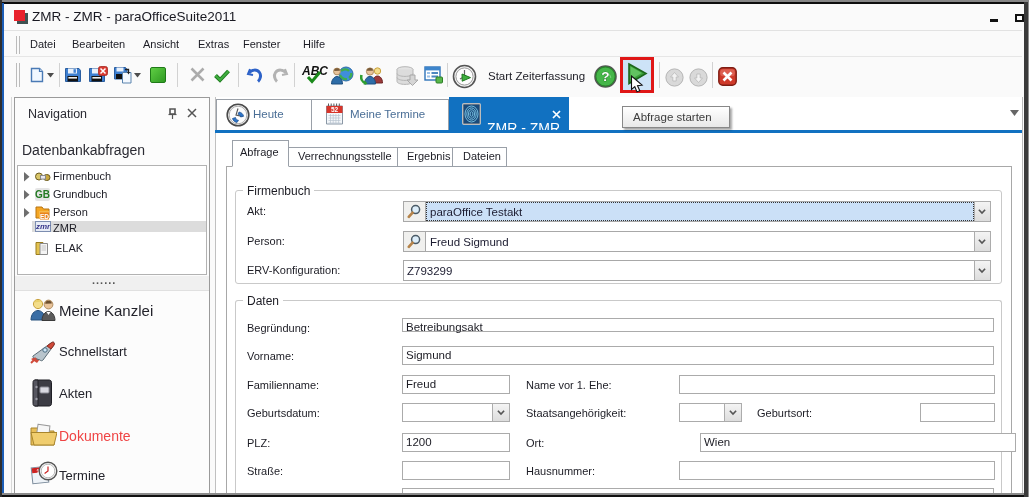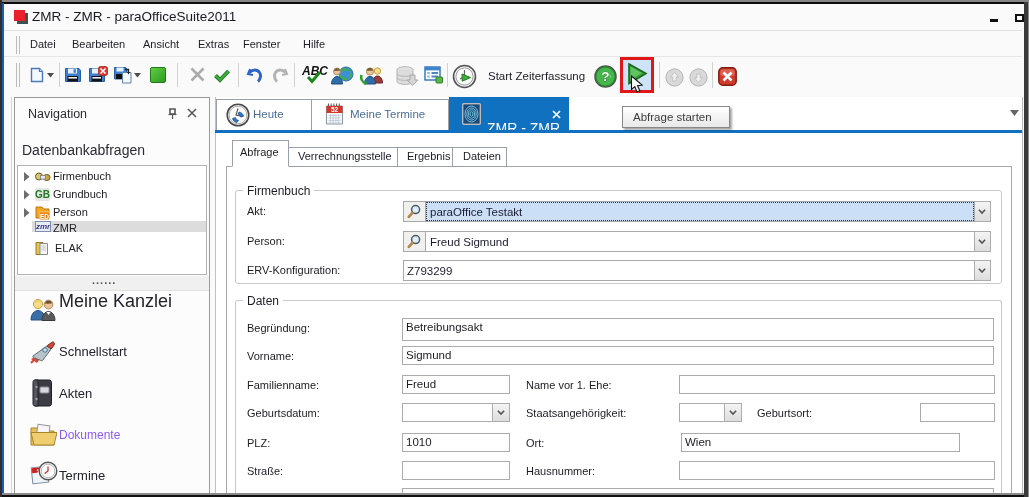--- a/index.html
+++ b/index.html
@@ -243,21 +243,21 @@
 
 <svg class="abs" style="left:29px;top:297px" width="28" height="26" viewBox="0 0 28 26">
     <circle cx="9" cy="7" r="4.6" fill="#f3dd8a" stroke="#c9a23f"></circle>
     <path d="M5.5 4.5c1.5-2 5.5-2 7 0l-7 1z" fill="#e8cf6a"></path>
     <path d="M2 23c0-6 3.5-9.5 7-9.5s7 3.5 7 9.5z" fill="#3a6ea5" stroke="#26507d"></path>
     <circle cx="19.5" cy="7.5" r="4.4" fill="#e8c39a" stroke="#b08d5f"></circle>
     <path d="M16.5 5c1.2-1.8 4.8-1.8 6 0l.3 1.5-6.6.2z" fill="#6b4e2e"></path>
     <path d="M13 23.5c0-5.5 3.2-9 6.5-9s6.5 3.5 6.5 9z" fill="#5a5a5a" stroke="#3a3a3a"></path>
     <path d="M17.5 15l2 3 2-3" fill="#fff"></path>
   </svg>
-<div class="abs" style="left:59px;top:291px;font-size:18px;color:#23232b">Meine Kanzlei</div>
+<div class="abs" style="left:59px;top:302px;font-size:15px;color:#23232b">Meine Kanzlei</div>
 
 <svg class="abs" style="left:29px;top:339px" width="28" height="26" viewBox="0 0 28 26">
     <path d="M2 20l6-3 3 3-3 4z" fill="#d04a3a"></path>
     <path d="M4 17L22 4c2-1.5 4-1 3 2L14 21c-.8 1-2 1-3 0l-6-2c-1.2-.4-1.4-1.3-1-2z" fill="#b8c4cc" stroke="#5a6b75"></path>
     <path d="M22 4c2-1.5 4-1 3 2l-3 4-4-3z" fill="#d04a3a" stroke="#8f2e22"></path>
     <circle cx="16" cy="11" r="2.2" fill="#cfe6f5" stroke="#4a6b80"></circle>
     <path d="M2 24l5-5" stroke="#d04a3a" stroke-width="2"></path>
   </svg>
 <div class="abs" style="left:59px;top:344px;font-size:13px;color:#23232b">Schnellstart</div>
 
@@ -268,21 +268,21 @@
     <circle cx="5.5" cy="8" r="1.2" fill="#9a9aa4"></circle>
     <circle cx="5.5" cy="20" r="1.2" fill="#9a9aa4"></circle>
   </svg>
 <div class="abs" style="left:59px;top:386px;font-size:13px;color:#23232b">Akten</div>
 
 <svg class="abs" style="left:29px;top:422px" width="28" height="26" viewBox="0 0 28 26">
     <path d="M2 6h9l2 3h12v14H2z" fill="#e8bf5a" stroke="#a8852c"></path>
     <path d="M8 3h12l.5 14H8z" fill="#f6f6f6" stroke="#999" transform="rotate(8 14 10)"></path>
     <path d="M2 10.5L5 23h20l3-12.5z" fill="#f0cd6e" stroke="#a8852c"></path>
   </svg>
-<div class="abs" style="left:59px;top:428px;font-size:12px;color:#8b5cf6">Dokumente</div>
+<div class="abs" style="left:59px;top:428px;font-size:14px;color:#ef4444">Dokumente</div>
 
 <svg class="abs" style="left:30px;top:461px" width="28" height="27" viewBox="0 0 28 27">
     <path d="M2 6h16v16H2z" fill="#eef3f8" stroke="#7a8a9a" transform="rotate(-6 10 14)"></path>
     <path d="M2.5 6.5h15v5h-15z" fill="#cc2222" transform="rotate(-6 10 14)"></path>
     <text x="7" y="12" font-size="5.5" font-weight="bold" fill="#fff" transform="rotate(-6 10 14)" font-family="Liberation Sans">12</text>
     <circle cx="18" cy="10" r="8.8" fill="#f8f8f8" stroke="#555" stroke-width="1.4"></circle>
     <circle cx="18" cy="10" r="6.8" fill="#fff" stroke="#aaa" stroke-width="0.8"></circle>
     <path d="M18 5.5V10l-3.4 2.6" fill="none" stroke="#c22" stroke-width="1.2"></path>
   </svg>
 <div class="abs" style="left:59px;top:468px;font-size:13px;color:#23232b">Termine</div>
@@ -376,21 +376,21 @@
 <div class="abs" style="left:403px;top:260px;width:588px;height:21px;border:1px solid #a8a8a8;background:#fff"></div>
 <div class="abs" style="left:407px;top:265px;font-size:11.5px;color:#1c1c30">Z793299</div>
 <div class="combtn" style="left:974px;top:260px;width:17px;height:21px"></div>
 <svg class="chev" style="left:978px;top:267px" width="9" height="7" viewBox="0 0 9 7">
     <path d="M1 1l3.5 3.8L8 1" fill="none" stroke="#555" stroke-width="1.8"></path>
   </svg>
 
 <div class="abs" style="left:235px;top:300px;width:767px;height:197px;border:1px solid #c9c9c9;border-top-left-radius:3px;border-top-right-radius:3px;border-bottom:none"></div>
 <div class="abs" style="left:243px;top:294px;background:#fff;padding:0 4px;font-size:12px;color:#1c1c24">Daten</div>
 <div class="lbl" style="left:247px;top:322px">Begründung:</div>
-<div class="fld" style="left:402px;top:318px;width:592px;height:23px">Betreibungsakt</div>
+<div class="fld" style="left:402px;top:318px;width:592px;height:14px">Betreibungsakt</div>
 <div class="lbl" style="left:247px;top:350px">Vorname:</div>
 <div class="fld" style="left:402px;top:346px;width:592px;height:19px">Sigmund</div>
 <div class="lbl" style="left:247px;top:379px">Familienname:</div>
 <div class="fld" style="left:402px;top:375px;width:108px;height:19px">Freud</div>
 <div class="lbl" style="left:526px;top:379px">Name vor 1. Ehe:</div>
 <div class="fld" style="left:679px;top:375px;width:316px;height:19px"></div>
 <div class="lbl" style="left:247px;top:407px">Geburtsdatum:</div>
 <div class="fld" style="left:402px;top:403px;width:108px;height:19px"></div>
 <div class="combtn" style="left:492px;top:403px;width:18px;height:19px"></div>
 <svg class="chev" style="left:497px;top:409px" width="9" height="7" viewBox="0 0 9 7">
@@ -398,23 +398,23 @@
   </svg>
 <div class="lbl" style="left:526px;top:407px">Staatsangehörigkeit:</div>
 <div class="fld" style="left:679px;top:403px;width:63px;height:19px"></div>
 <div class="combtn" style="left:724px;top:403px;width:18px;height:19px"></div>
 <svg class="chev" style="left:729px;top:409px" width="9" height="7" viewBox="0 0 9 7">
     <path d="M1 1l3.5 3.8L8 1" fill="none" stroke="#555" stroke-width="1.8"></path>
   </svg>
 <div class="lbl" style="left:757px;top:407px">Geburtsort:</div>
 <div class="fld" style="left:920px;top:403px;width:75px;height:19px"></div>
 <div class="lbl" style="left:247px;top:437px">PLZ:</div>
-<div class="fld" style="left:402px;top:433px;width:108px;height:19px">1010</div>
+<div class="fld" style="left:402px;top:433px;width:108px;height:19px">1200</div>
 <div class="lbl" style="left:526px;top:437px">Ort:</div>
-<div class="fld" style="left:681px;top:433px;width:279px;height:19px">Wien</div>
+<div class="fld" style="left:700px;top:433px;width:316px;height:19px">Wien</div>
 <div class="lbl" style="left:247px;top:465px">Straße:</div>
 <div class="fld" style="left:402px;top:461px;width:108px;height:19px"></div>
 <div class="lbl" style="left:526px;top:465px">Hausnummer:</div>
 <div class="fld" style="left:679px;top:461px;width:316px;height:19px"></div>
 <div class="fld" style="left:402px;top:488px;width:592px;height:9px;border-bottom:none"></div>
 
 <div class="abs" style="left:622px;top:106px;width:108px;height:22px;background:linear-gradient(#ffffff,#e8e8e8);border:1px solid #888;box-shadow:2px 2px 2px rgba(0,0,0,0.35);z-index:40"></div>
 <div class="abs" style="left:633px;top:111px;font-size:11.5px;font-weight:normal;color:#3c3c3c;z-index:41">Abfrage starten</div>
 
 <svg class="abs" style="left:630px;top:75px;z-index:45" width="15" height="19" viewBox="0 0 15 19">

